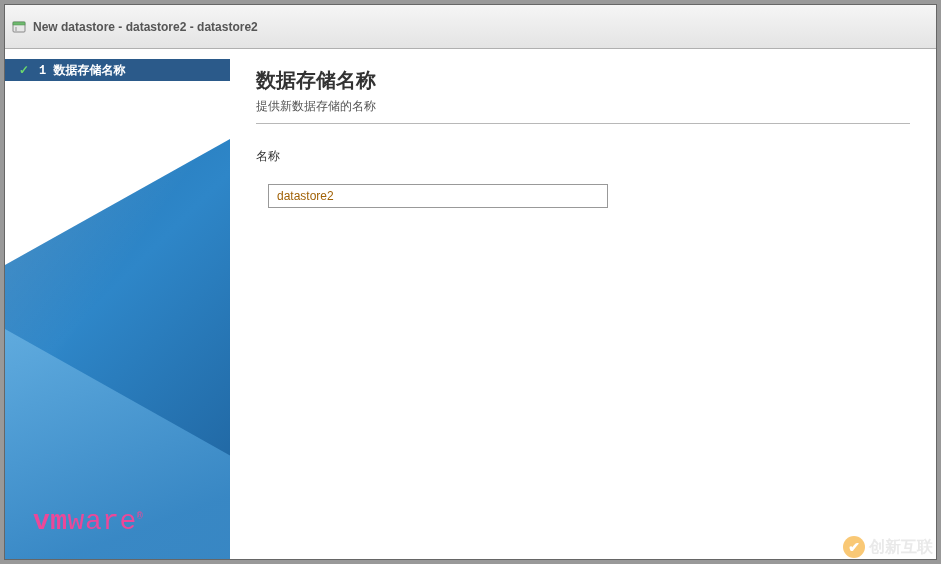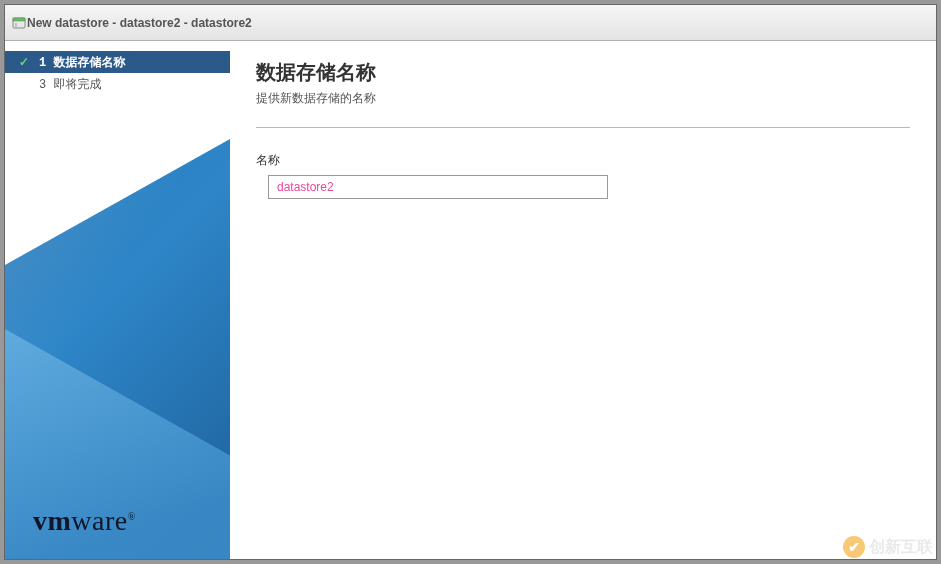--- a/index.html
+++ b/index.html
@@ -14,27 +14,27 @@
     }
     .window {
       position: absolute;
       top: 4px; left: 4px; right: 4px; bottom: 4px;
       background: #fff;
       border: 1px solid #666;
       display: flex;
       flex-direction: column;
     }
     .titlebar {
-      height: 36px;
+      height: 44px;
       background: linear-gradient(#f5f5f5, #e4e4e4);
       border-bottom: 1px solid #b0b0b0;
       display: flex;
       align-items: center;
       padding: 0 6px;
-      gap: 0;
+      gap: 6px;
     }
     .titlebar-icon {
       width: 16px; height: 16px;
       display: inline-flex;
       align-items: center;
       justify-content: center;
     }
     .title-text {
       color: #555;
       font-weight: bold;
@@ -95,22 +95,22 @@
       left: 0; bottom: 0;
       width: 225px; height: 230px;
       background: linear-gradient(160deg, #64aee0 0%, #3b8bc8 80%);
       clip-path: polygon(0 0, 100% 55%, 100% 100%, 0 100%);
       opacity: 0.9;
     }
     .vmware-logo {
       position: absolute;
       left: 28px;
       bottom: 22px;
-      color: #0f172a;
-      font-family: Liberation Serif, serif;
+      color: #ec4899;
+      font-family: Liberation Mono, monospace;
       font-size: 28px;
       letter-spacing: 0.5px;
       font-weight: 400;
     }
     .vmware-logo b { font-weight: 700; }
     .vmware-logo sup { font-size: 10px; vertical-align: super; }
 
     .content {
       flex: 1;
       padding: 18px 26px 18px 26px;
@@ -118,36 +118,36 @@
     }
     .content-title {
       font-size: 20px;
       color: #333;
       font-weight: bold;
       margin-bottom: 4px;
     }
     .content-sub {
       font-size: 12px;
       color: #555;
-      padding-bottom: 20px;
+      padding-bottom: 8px;
       border-bottom: 1px solid #b8b8b8;
       margin-bottom: 24px;
     }
     .field-label {
       font-size: 12px;
       color: #333;
-      margin-bottom: 6px;
+      margin-bottom: 19px;
     }
     .text-input {
       width: 340px;
       height: 24px;
       border: 1px solid #999;
       padding: 2px 8px;
       font-size: 12px;
-      color: #ec4899;
+      color: #a16207;
       background: #fff;
       margin-left: 12px;
     }
 
     .watermark {
       position: absolute;
       right: 8px;
       bottom: 6px;
       color: #e0e0e0;
       font-size: 16px;
@@ -188,26 +188,20 @@
 
   <div class="body">
 
     <div class="sidebar">
       <div class="step-item active">
         <span class="step-check">✓</span>
         <span class="step-label">
           <span>1</span> <span>数据存储名称</span>
         </span>
       </div>
-      <div class="step-item">
-        <span class="step-check">✓</span>
-        <span class="step-label">
-          <span>3</span> <span>即将完成</span>
-        </span>
-      </div>
 
       <div class="sidebar-triangle"></div>
       <div class="sidebar-triangle-light"></div>
       <div class="vmware-logo">
         <b>vm</b><span>ware</span><sup>®</sup>
       </div>
     </div>
 
     <div class="content">
       <div class="content-title">数据存储名称</div>

